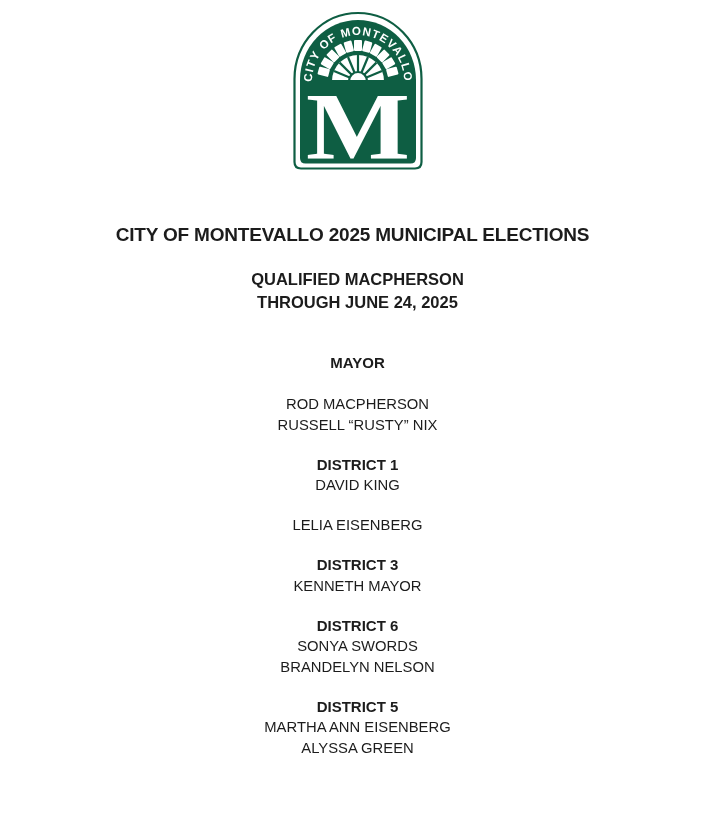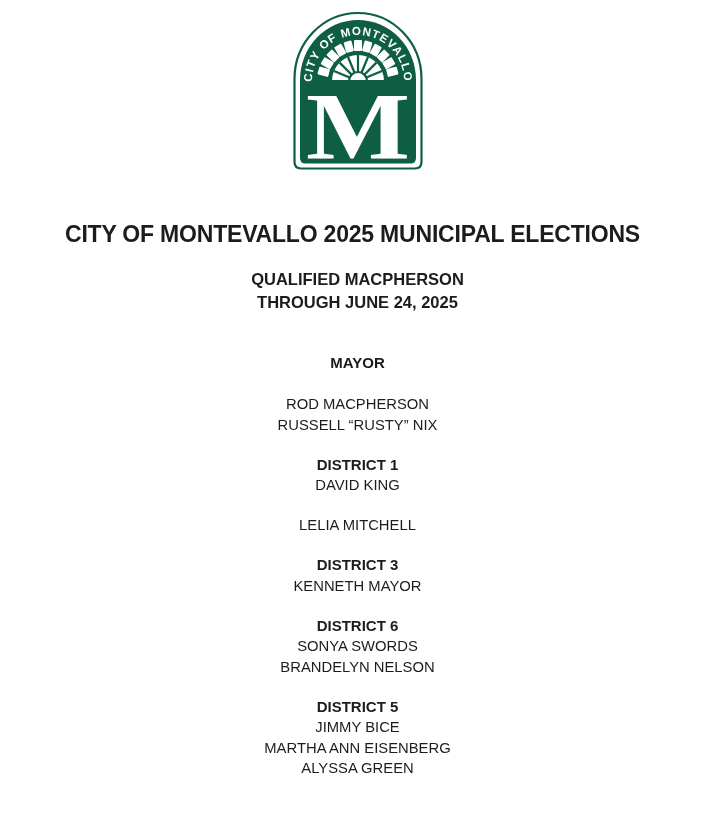--- a/index.html
+++ b/index.html
@@ -5,21 +5,21 @@
   html, body { margin: 0; padding: 0; background: #ffffff; }
   .page {
     width: 715px; height: 820px; margin: 0 auto; background: #ffffff;
     font-family: "Liberation Sans", sans-serif; color: #1c1c1c;
     text-align: center; overflow: hidden; position: relative;
   }
   .logo-wrap { padding-top: 9px; }
   .logo-wrap svg { display: block; margin: 0 auto; }
   .arc-text { font-family: "Liberation Sans", sans-serif; }
   .title {
-    font-size: 23px; font-weight: bold; letter-spacing: -0.2px;
+    font-size: 19px; font-weight: bold; letter-spacing: -0.2px;
     margin: 52px 10px 0 0; line-height: 23px;
   }
   .subtitle { margin-top: 22px; font-size: 16.5px; font-weight: bold; line-height: 23px; }
   .roster { margin-top: 39px; font-size: 14.8px; line-height: 20.5px; }
   .section { margin-bottom: 19.5px; }
   .section-title { font-weight: bold; font-size: 15px; }
   .spacer-line { height: 20.5px; }
   .candidate { white-space: nowrap; }
 </style>
 </head>
@@ -88,36 +88,35 @@
       <div class="candidate">ROD MACPHERSON</div>
       <div class="candidate">RUSSELL “RUSTY” NIX</div>
     </div>
 
     <div class="section">
       <div class="section-title">DISTRICT 1</div>
       <div class="candidate">DAVID KING</div>
     </div>
 
     <div class="section">
-      <div class="candidate">LELIA MITCHELL</div>
+      <div class="candidate">LELIA EISENBERG</div>
     </div>
 
     <div class="section">
       <div class="section-title">DISTRICT 3</div>
       <div class="candidate">KENNETH MAYOR</div>
     </div>
 
     <div class="section">
       <div class="section-title">DISTRICT 6</div>
       <div class="candidate">SONYA SWORDS</div>
       <div class="candidate">BRANDELYN NELSON</div>
     </div>
 
     <div class="section">
       <div class="section-title">DISTRICT 5</div>
-      <div class="candidate">JIMMY BICE</div>
       <div class="candidate">MARTHA ANN EISENBERG</div>
       <div class="candidate">ALYSSA GREEN</div>
     </div>
 
   </div>
 
 </div>
 
 </body></html>

